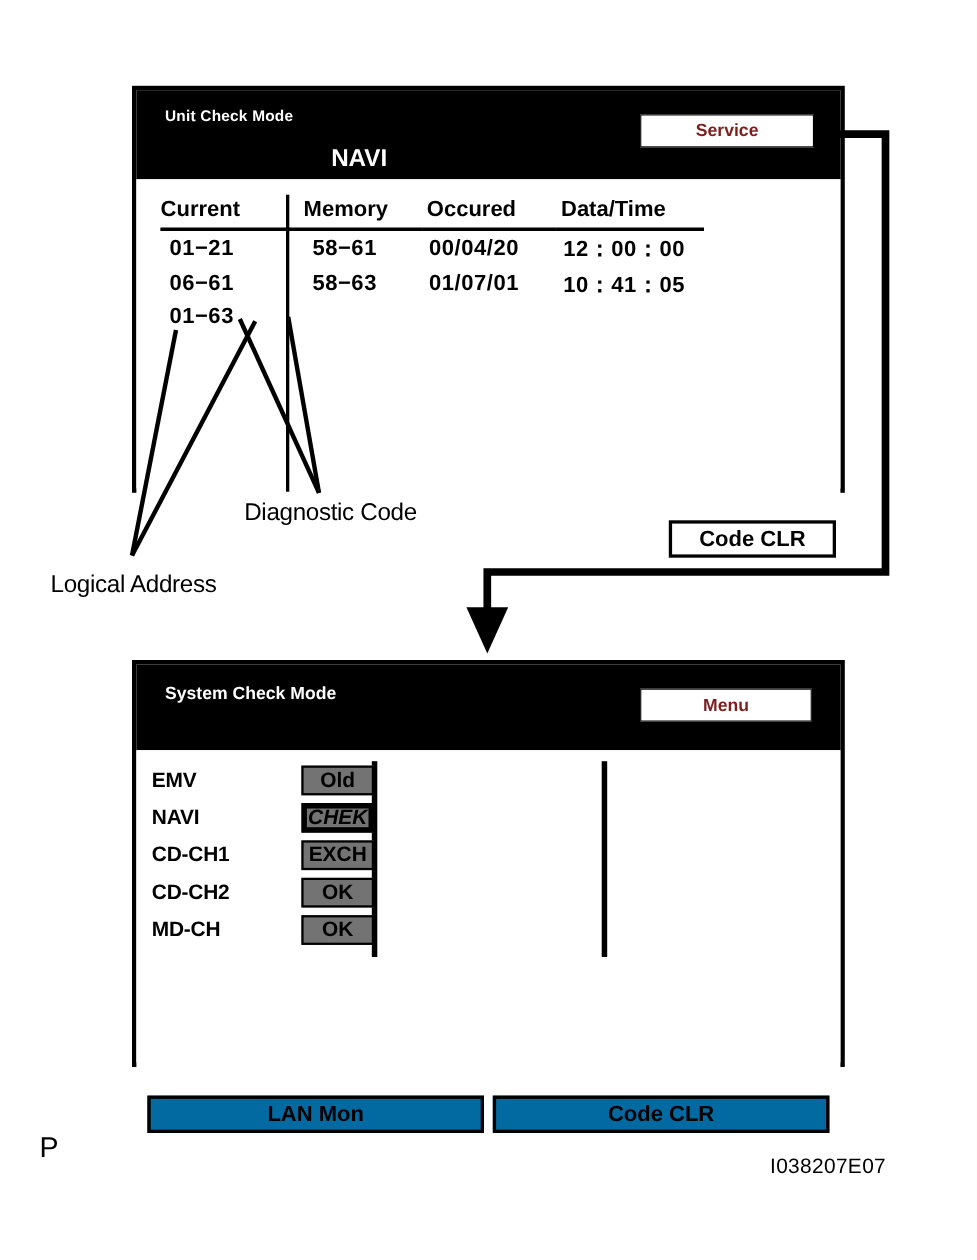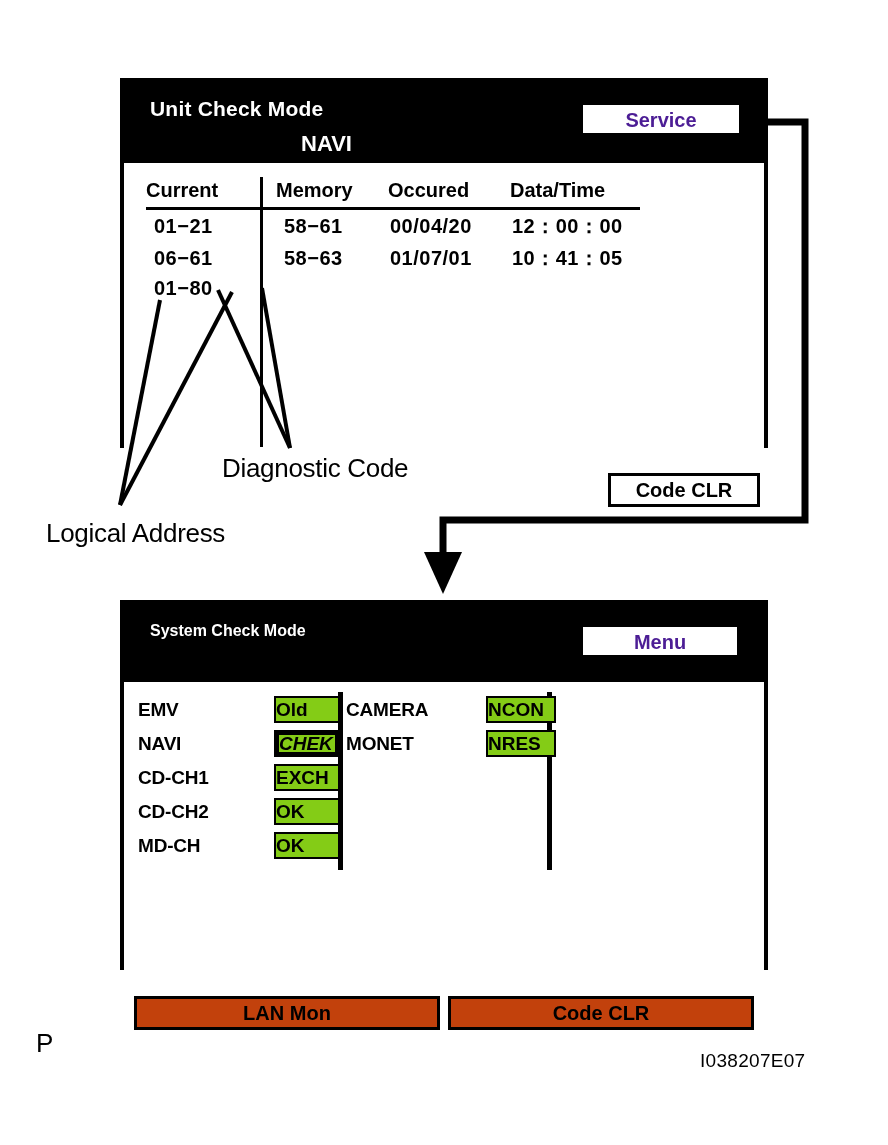--- a/index.html
+++ b/index.html
@@ -43,42 +43,42 @@
     width: 648px;
     height: 370px;
   }
   #panel-unit-check .screen-header {
     height: 81px;
   }
   #unit-title {
     position: absolute;
     left: 26px;
     top: 15px;
-    font-size: 21px;
+    font-size: 14px;
     font-weight: bold;
     letter-spacing: .2px;
     white-space: nowrap;
     text-align: right;
   }
   #unit-subtitle {
     position: absolute;
     left: 0;
     right: 0;
     top: 49px;
     text-align: center;
     font-size: 22px;
     font-weight: bold;
     padding-right: 235px;
     box-sizing: border-box;
   }
   .hdr-btn {
     position: absolute;
     background: #ffffff;
-    color: #4c1d95;
-    font-size: 20px;
+    color: #7f1d1d;
+    font-size: 16px;
     font-weight: bold;
     text-align: center;
     line-height: 30px;
     height: 30px;
     box-sizing: border-box;
     border: 1px solid #000;
   }
   #service-button {
     left: 458px;
     top: 22px;
@@ -187,26 +187,26 @@
     font-size: 19px;
     font-weight: bold;
     letter-spacing: -.2px;
     white-space: nowrap;
   }
   .status-badge {
     position: absolute;
     top: 0;
     height: 27px;
     line-height: 24px;
-    text-align: left;
+    text-align: center;
     font-size: 19px;
     font-weight: bold;
     border: 2px solid #000;
     box-sizing: border-box;
-    background: #84cc16;
+    background: #737373;
   }
   #status-col-left .status-badge  { left: 136px; width: 66px; }
   #status-col-right .status-badge { left: 140px; width: 70px; }
   .status-badge.highlight { border-width: 5px; line-height: 18px; font-style: italic; }
 
   .col-divider {
     position: absolute;
     top: 10px;
     width: 5px;
     height: 178px;
@@ -226,38 +226,38 @@
   }
   #bottom-button-bar .bar-btn {
     flex: 1 1 0;
     border: 3px solid #000;
     box-sizing: border-box;
     height: 34px;
     line-height: 28px;
     text-align: center;
     font-size: 20px;
     font-weight: bold;
-    background: #c2410c;
+    background: #0369a1;
     color: #000;
     white-space: nowrap;
   }
 
   
   #annotation-layer {
     position: absolute;
     left: 0;
     top: 0;
     width: 888px;
     height: 1145px;
     pointer-events: none;
   }
 
   .callout-label {
     position: absolute;
-    font-size: 26px;
+    font-size: 22px;
     font-weight: normal;
     white-space: nowrap;
     letter-spacing: -.3px;
   }
   #label-diagnostic-code { left: 222px; top: 453px; }
   #label-logical-address { left: 46px;  top: 518px; }
 
   #page-marker {
     position: absolute;
     left: 36px;
@@ -303,21 +303,21 @@
           <td class="c-occured">00/04/20</td>
           <td class="c-datetime">12：00：00</td>
         </tr>
         <tr>
           <td class="c-current">06−61</td>
           <td class="c-memory">58−63</td>
           <td class="c-occured">01/07/01</td>
           <td class="c-datetime">10：41：05</td>
         </tr>
         <tr>
-          <td class="c-current">01−80</td>
+          <td class="c-current">01−63</td>
           <td class="c-memory"></td>
           <td class="c-occured"></td>
           <td class="c-datetime"></td>
         </tr>
       </tbody>
     </table>
 
     <div class="panel-btn" id="code-clr-button-1">Code CLR</div>
   </div>
 </div>
@@ -350,30 +350,20 @@
       <div class="status-row">
         <span class="status-label">CD-CH2</span>
         <span class="status-badge">OK</span>
       </div>
       <div class="status-row">
         <span class="status-label">MD-CH</span>
         <span class="status-badge">OK</span>
       </div>
     </div>
 
-    <div class="status-col" id="status-col-right">
-      <div class="status-row">
-        <span class="status-label">CAMERA</span>
-        <span class="status-badge">NCON</span>
-      </div>
-      <div class="status-row">
-        <span class="status-label">MONET</span>
-        <span class="status-badge">NRES</span>
-      </div>
-    </div>
 
     <div id="bottom-button-bar">
       <div class="bar-btn">LAN Mon</div>
       <div class="bar-btn">Code CLR</div>
     </div>
   </div>
 </div>
 
 <svg id="annotation-layer" viewBox="0 0 888 1145" width="888" height="1145">
 

